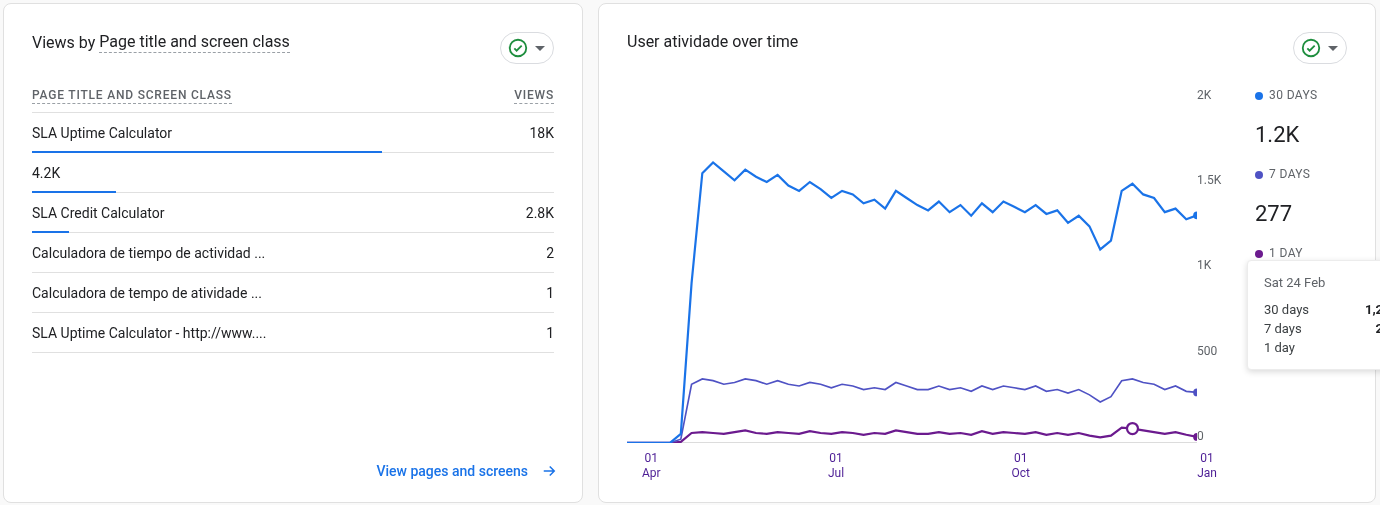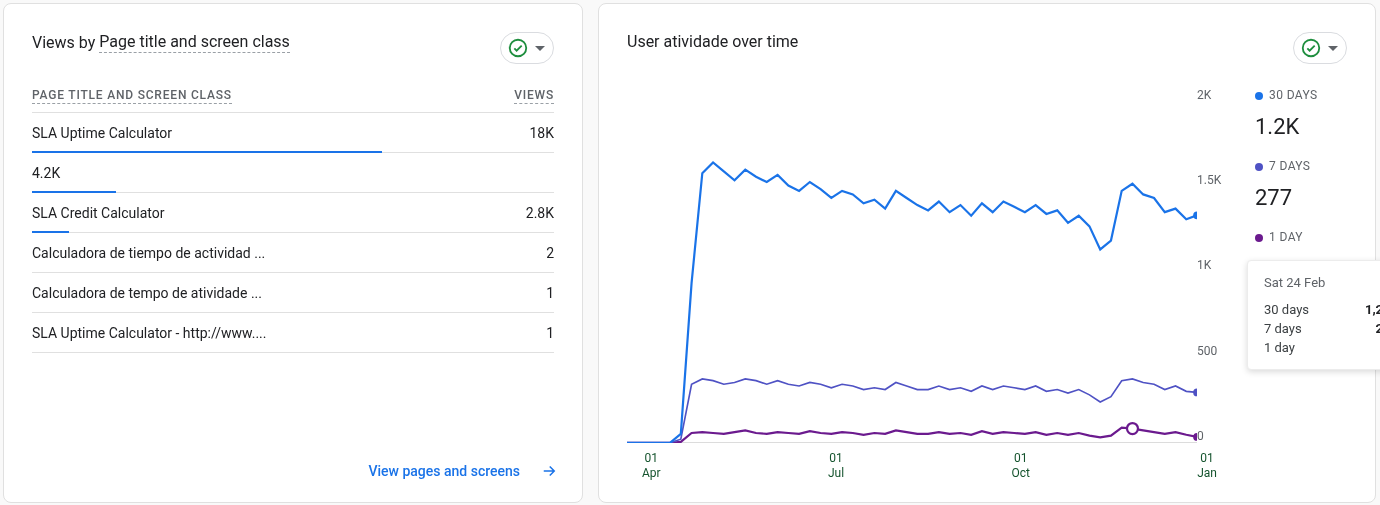--- a/index.html
+++ b/index.html
@@ -50,36 +50,36 @@
       border-bottom:1px solid #e0e0e0; }
     .tbl-header span:first-child { border-bottom:1px dashed #9aa0a6; padding-bottom:1px; }
     .tbl-header span:last-child  { border-bottom:1px dashed #9aa0a6; padding-bottom:1px; }
     .tbl-body { display:flex; flex-direction:column;justify-content:flex-end; }
     .tbl-row { display:flex; justify-content:space-between; align-items:center;
       border-bottom:1px solid #e0e0e0; height:40px; font-size:14px;
       color:#202124; position:relative; }
     .tbl-row .bar { position:absolute; bottom:-1px; left:0; height:2px;
       background:#1a73e8; }
     .footer-link { position:absolute; bottom:22px; right:24px; display:flex;
-      gap:20px; align-items:center; color:#1a73e8; font-size:14px;
+      gap:12px; align-items:center; color:#1a73e8; font-size:14px;
       font-weight:500; cursor:pointer; }
     .arrow-right { width:18px; height:18px; }
 
     
     .chart-wrap { display:flex; flex:1; }
     .chart-area { flex:1; display:flex; flex-direction:column; }
     .legend { width:110px; padding-left:18px; display:flex; flex-direction:column; gap:20px; font-size:12px;}
     .legend-item .dot { width:8px; height:8px; border-radius:50%; display:inline-block; margin-right:6px; vertical-align:middle;}
     .legend-item .lab { color:#5f6368; font-size:12px; letter-spacing:.4px;}
-    .legend-item .val { font-size:22px; color:#202124; margin-top:12px; font-weight:400;}
+    .legend-item .val { font-size:22px; color:#202124; margin-top:20px; font-weight:400;}
     .y-axis { display:flex; flex-direction:column; justify-content:space-between;
       font-size:12px; color:#5f6368; text-align:left; width:40px; }
     .svg-box { flex:1; position:relative; }
     .x-axis { display:flex; justify-content:space-between; margin-top:8px;
-      font-size:12px; color:#14532d; padding:0 20px 0 15px;}
+      font-size:12px; color:#4c1d95; padding:0 20px 0 15px;}
     .x-axis div { text-align:center; line-height:1.3;}
 
     
     .tooltip {
       position:absolute; right:-40px; top:256px; background:#fff;
       border:1px solid #ececec; border-radius:4px; box-shadow:0 2px 6px rgba(0,0,0,.15);
       padding:14px 16px; font-size:13px; color:#3c4043; width:168px; z-index:10;
     }
     .tooltip .tip-date { color:#5f6368; margin-bottom:12px; }
     .tooltip-row { display:flex; justify-content:space-between; margin-top:4px;}

